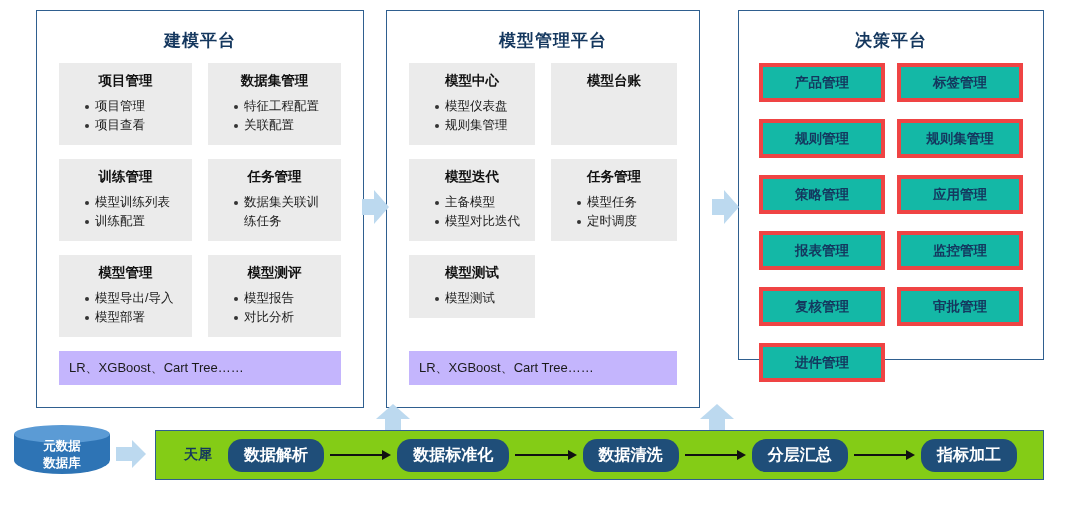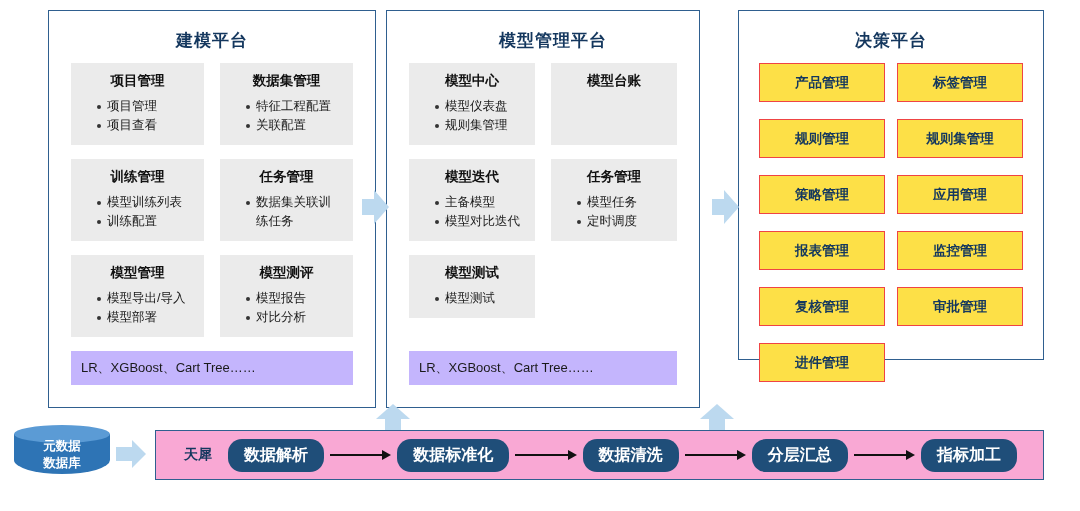--- a/index.html
+++ b/index.html
@@ -31,21 +31,21 @@
     box-sizing: border-box;
   }
   .panel-title {
     text-align: center;
     font-size: 17px;
     font-weight: bold;
     color: #14375e;
     letter-spacing: 1px;
   }
 
-  .panel-a { left: 48px;  top: 10px; width: 328px; height: 398px; }
+  .panel-a { left: 36px;  top: 10px; width: 328px; height: 398px; }
   .panel-b { left: 386px; top: 10px; width: 314px; height: 398px; padding-left: 20px; }
   .panel-c { left: 738px; top: 10px; width: 306px; height: 350px; }
 
   .panel-a .panel-title,
   .panel-b .panel-title,
   .panel-c .panel-title { margin-top: 18px; }
 
   
   .cards {
     position: absolute;
@@ -112,22 +112,22 @@
     position: absolute;
     left: 20px; right: 20px;
     top: 52px;
     display: flex;
     flex-wrap: wrap;
     justify-content: space-between;
   }
   .dp-btn {
     width: 126px;
     height: 39px;
-    border: 1px solid #ef4444;
-    background: #fde047;
+    border: 4px solid #ef4444;
+    background: #14b8a6;
     box-sizing: border-box;
     display: flex;
     align-items: center;
     justify-content: center;
     font-size: 13.5px;
     font-weight: bold;
     color: #14375e;
     margin-bottom: 17px;
   }
   .harrow {
@@ -176,21 +176,21 @@
   .uarrow-2 { left: 700px; top: 404px; }
 
   
   .pipeline {
     position: absolute;
     left: 155px;
     top: 430px;
     width: 889px;
     height: 50px;
     border: 1px solid #2f5f8f;
-    background: #f9a8d4;
+    background: #84cc16;
     box-sizing: border-box;
     display: flex;
     align-items: center;
   }
   .pipeline-label {
     font-size: 14px;
     font-weight: bold;
     color: #14375e;
     margin-left: 28px;
     margin-right: 16px;

